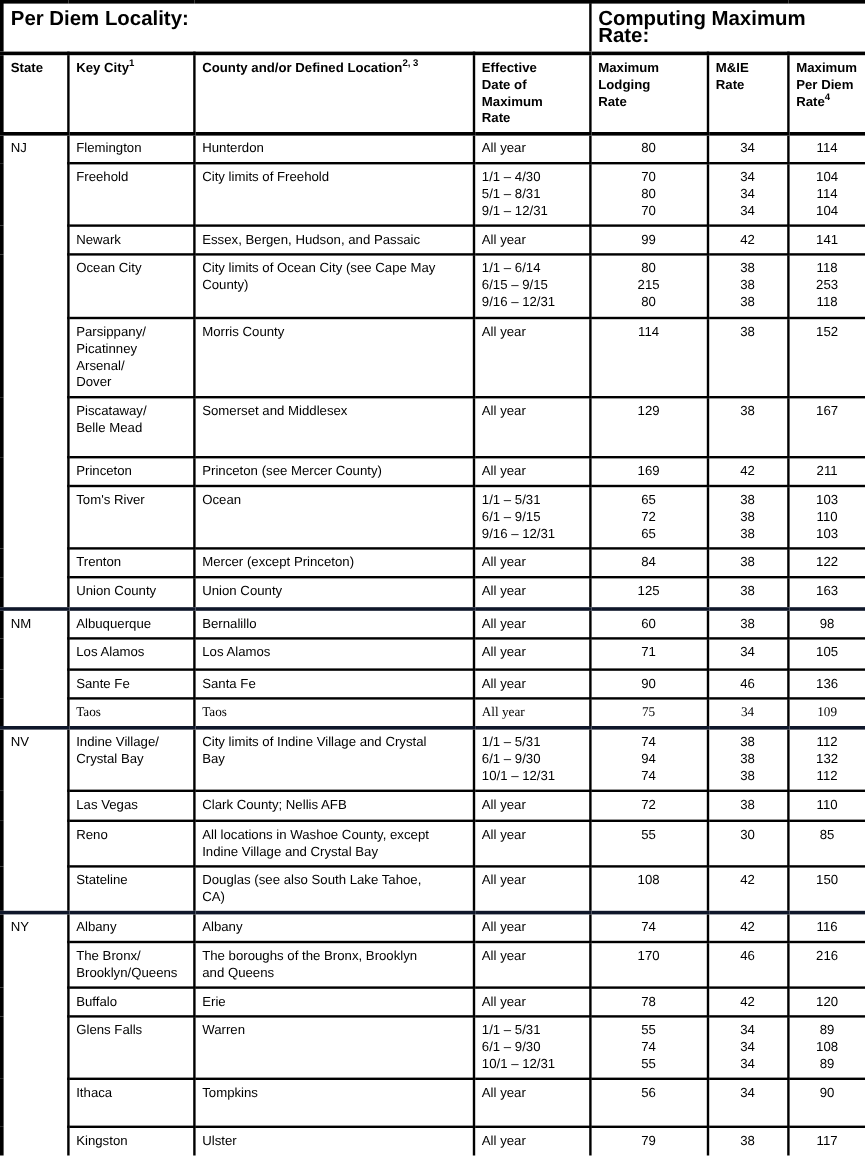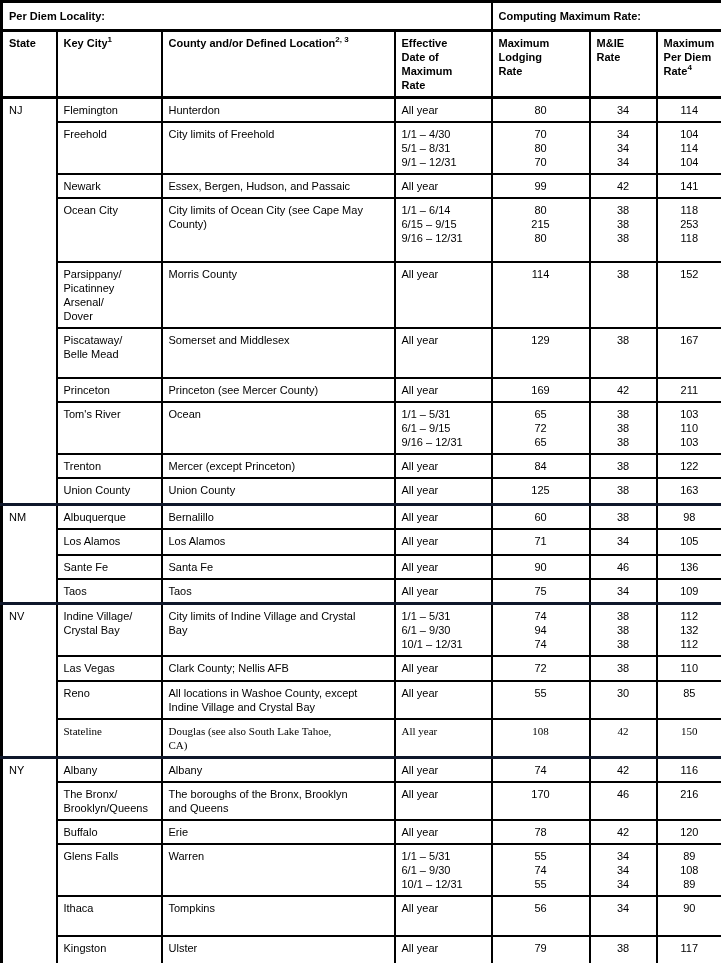--- a/index.html
+++ b/index.html
@@ -23,21 +23,21 @@
     line-height:14px;
     overflow:hidden;
     white-space:pre-line;
   }
   thead th{
     text-align:left;
     font-weight:bold;
     border-bottom:3px solid #000;
   }
   tr.title-row th{
-    font-size:11px;
+    font-size:17px;
     padding-top:6px;
     padding-bottom:6px;
   }
   sup{font-size:8px;line-height:0;}
   td.state{font-size:11px;}
   td.num{text-align:center;}
   tbody tr.group-start td{border-top:3px solid #0f172a;}
 </style>
 </head>
 <body>
@@ -102,21 +102,21 @@
 104</td>
       </tr>
       <tr style="height: 24px;">
         <td>Newark</td>
         <td>Essex, Bergen, Hudson, and Passaic</td>
         <td>All year</td>
         <td class="num">99</td>
         <td class="num">42</td>
         <td class="num">141</td>
       </tr>
-      <tr style="height: 64px;">
+      <tr style="height: 53px;">
         <td>Ocean City</td>
         <td>City limits of Ocean City (see Cape May
 County)</td>
         <td>1/1 – 6/14
 6/15 – 9/15
 9/16 – 12/31</td>
         <td class="num">80
 215
 80</td>
         <td class="num">38
@@ -203,21 +203,21 @@
         <td class="num">105</td>
       </tr>
       <tr style="height: 24px;">
         <td>Sante Fe</td>
         <td>Santa Fe</td>
         <td>All year</td>
         <td class="num">90</td>
         <td class="num">46</td>
         <td class="num">136</td>
       </tr>
-      <tr style="height: 15px;">
+      <tr style="height: 15px; font-family: Liberation Serif, serif;">
         <td>Taos</td>
         <td>Taos</td>
         <td>All year</td>
         <td class="num">75</td>
         <td class="num">34</td>
         <td class="num">109</td>
       </tr>
       <tr class="group-start" style="height: 52px;">
         <td rowspan="4" class="state">NV</td>
         <td>Indine Village/
@@ -247,21 +247,21 @@
       </tr>
       <tr style="height: 37px;">
         <td>Reno</td>
         <td>All locations in Washoe County, except
 Indine Village and Crystal Bay</td>
         <td>All year</td>
         <td class="num">55</td>
         <td class="num">30</td>
         <td class="num">85</td>
       </tr>
-      <tr style="height: 38px; font-family: Liberation Serif, serif;">
+      <tr style="height: 38px;">
         <td>Stateline</td>
         <td>Douglas (see also South Lake Tahoe,
 CA)</td>
         <td>All year</td>
         <td class="num">108</td>
         <td class="num">42</td>
         <td class="num">150</td>
       </tr>
       <tr class="group-start" style="height: 23px;">
         <td rowspan="7" class="state">NY</td>

